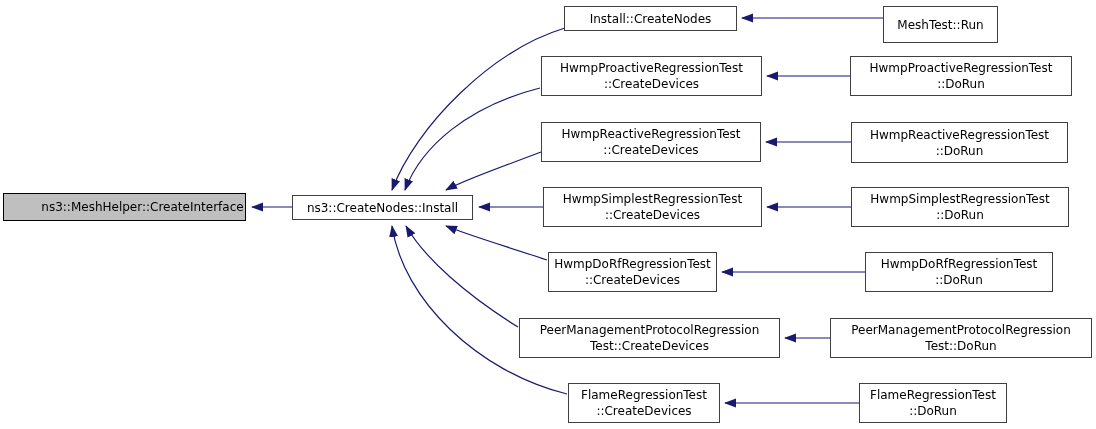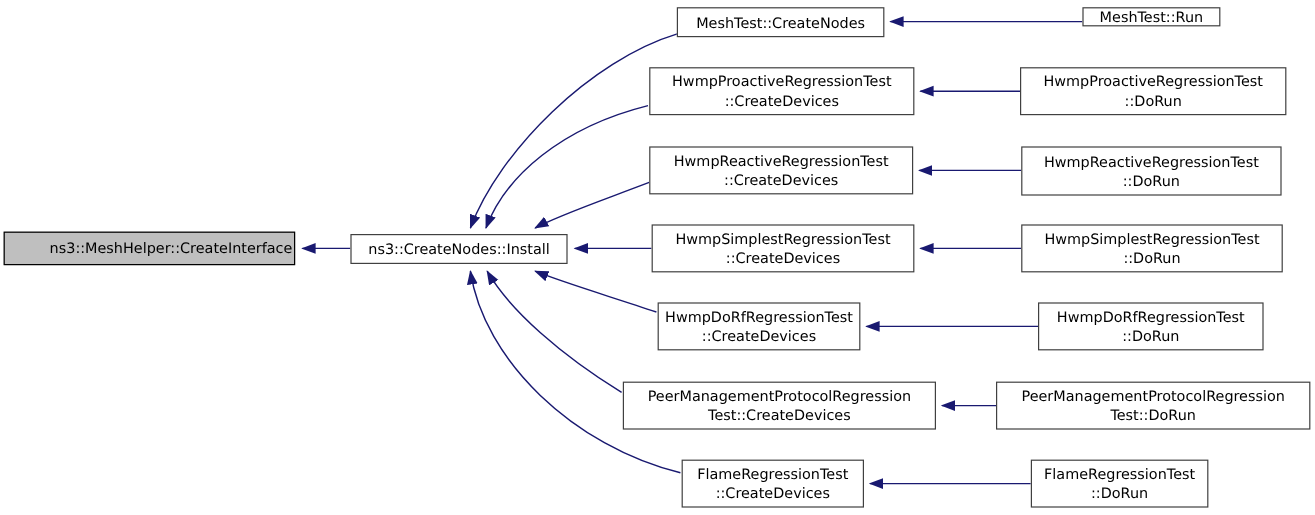--- a/index.html
+++ b/index.html
@@ -70,23 +70,23 @@
     <path class="edge" d="M851,207 L767,207" marker-end="url(#arrow)"></path>
     <path class="edge" d="M865,272 L722,272" marker-end="url(#arrow)"></path>
     <path class="edge" d="M830,338 L785,338" marker-end="url(#arrow)"></path>
     <path class="edge" d="M859,403 L725,403" marker-end="url(#arrow)"></path>
   </svg>
 
   <div class="node hl" style="left:3px;top:193px;width:243px;height:28px">ns3::MeshHelper::CreateInterface</div>
 
   <div class="node" style="left:292px;top:195px;width:181px;height:25px">ns3::CreateNodes::Install</div>
 
-  <div class="node" style="left:564px;top:6px;width:173px;height:25px">MeshTest::CreateNodes</div>
+  <div class="node" style="left:564px;top:6px;width:173px;height:25px">Install::CreateNodes</div>
 
-  <div class="node" style="left:902px;top:6px;width:115px;height:16px">MeshTest::Run</div>
+  <div class="node" style="left:883px;top:6px;width:115px;height:37px">MeshTest::Run</div>
 
   <div class="node" style="left:541px;top:56px;width:221px;height:40px">HwmpProactiveRegressionTest
 ::CreateDevices</div>
 
   <div class="node" style="left:850px;top:56px;width:222px;height:40px">HwmpProactiveRegressionTest
 ::DoRun</div>
 
   <div class="node" style="left:541px;top:122px;width:220px;height:40px">HwmpReactiveRegressionTest
 ::CreateDevices</div>
 

